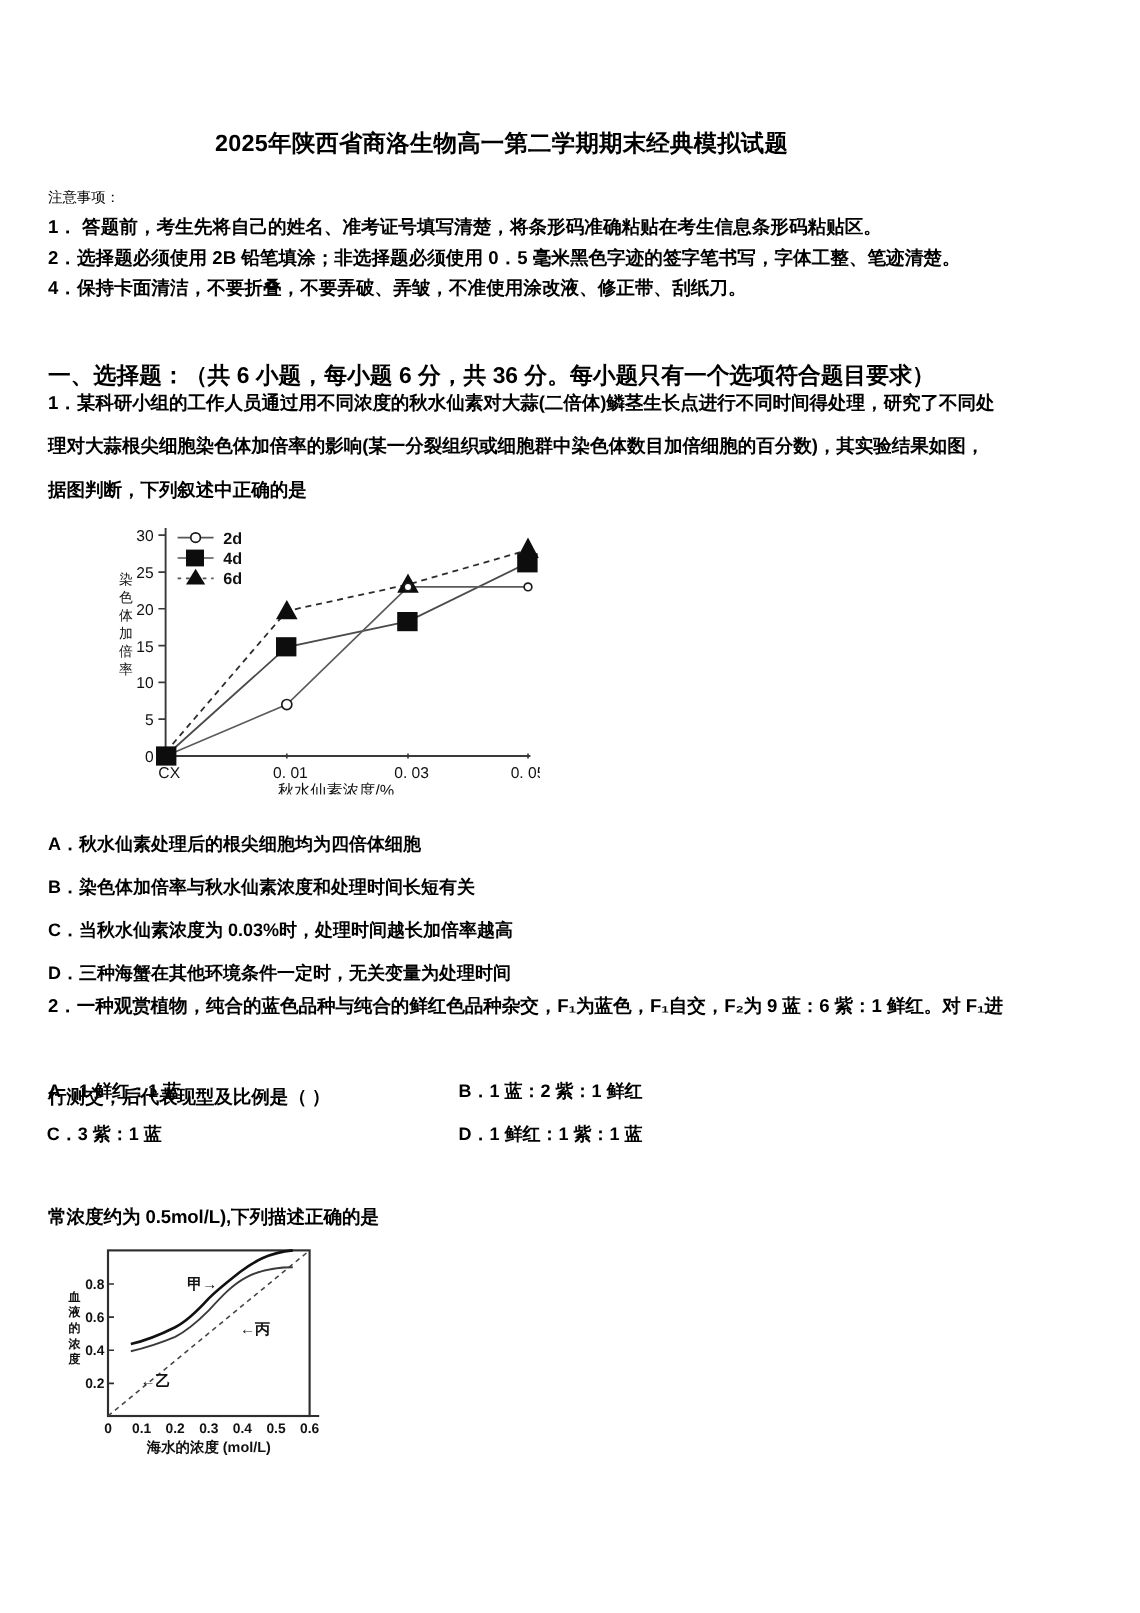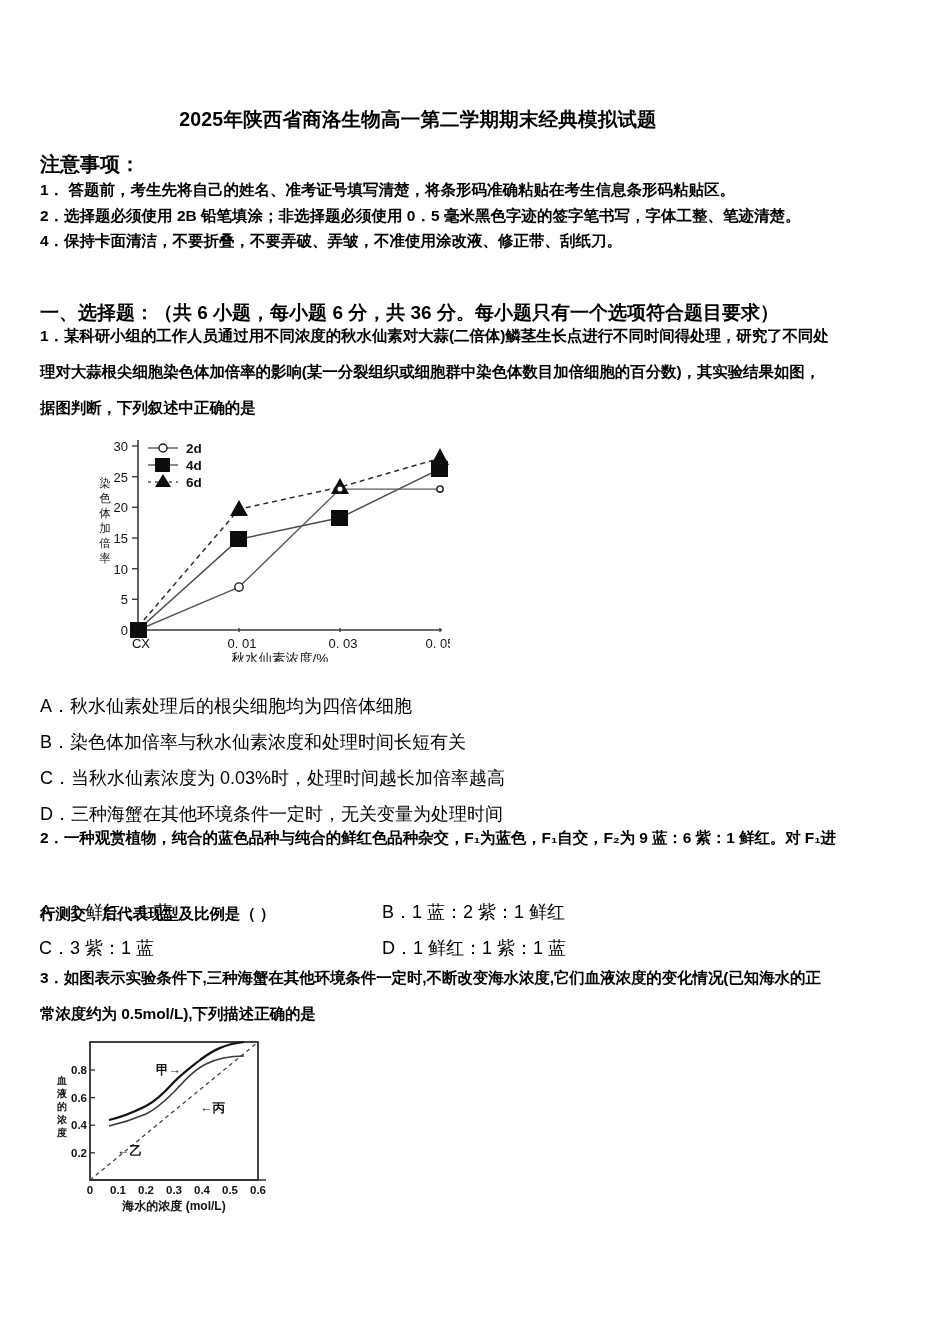--- a/index.html
+++ b/index.html
@@ -31,22 +31,22 @@
     font-weight: bold;
     letter-spacing: 0.2px;
   }
   .notice-block {
     position: absolute;
     left: 40px;
     top: 152px;
     width: 880px;
   }
   .notice-head {
-    font-size: 20px;
-    font-weight: bold;
+    font-size: 12px;
+    font-weight: normal;
     font-family: "Liberation Sans", "DejaVu Sans", sans-serif;
     line-height: 25px;
   }
   .notice-line {
     font-size: 15.5px;
     font-weight: bold;
     font-family: "Liberation Sans", "DejaVu Sans", sans-serif;
     line-height: 25.5px;
     white-space: nowrap;
   }
@@ -63,23 +63,23 @@
     position: absolute;
     left: 40px;
     font-size: 15.5px;
     font-family: "Liberation Sans", "DejaVu Sans", sans-serif;
     font-weight: bold;
     white-space: nowrap;
     letter-spacing: -0.1px;
   }
   .opt {
     position: absolute;
-    font-size: 18px;
-    font-family: "Liberation Sans", "DejaVu Sans", sans-serif;
-    font-weight: normal;
+    font-size: 15px;
+    font-family: "Liberation Sans", "DejaVu Sans", sans-serif;
+    font-weight: bold;
     white-space: nowrap;
   }
 
   
   #chart1 {
     position: absolute;
     left: 50px;
     top: 432px;
     width: 400px;
     height: 230px;
@@ -208,21 +208,20 @@
   <div class="opt" style="left:40px; top:802px;">D．三种海蟹在其他环境条件一定时，无关变量为处理时间</div>
 
   <div class="qline" style="top:828px;">2．一种观赏植物，纯合的蓝色品种与纯合的鲜红色品种杂交，F₁为蓝色，F₁自交，F₂为 9 蓝：6 紫：1 鲜红。对 F₁进</div>
   <div class="qline" style="top:904px;">行测交，后代表现型及比例是（ ）</div>
 
   <div class="opt" style="left:40px;  top:900px;">A．1 鲜红：1 蓝</div>
   <div class="opt" style="left:382px; top:900px;">B．1 蓝：2 紫：1 鲜红</div>
   <div class="opt" style="left:39px;  top:936px;">C．3 紫：1 蓝</div>
   <div class="opt" style="left:382px; top:936px;">D．1 鲜红：1 紫：1 蓝</div>
 
-  <div class="qline" style="top:968px;">3．如图表示实验条件下,三种海蟹在其他环境条件一定时,不断改变海水浓度,它们血液浓度的变化情况(已知海水的正</div>
   <div class="qline" style="top:1004px;">常浓度约为 0.5mol/L),下列描述正确的是</div>
 
   <div id="chart2">
     <svg width="230" height="200" viewBox="0 0 230 200">
 
       <rect x="38" y="4" width="168" height="138" fill="none" stroke="#2e2e2e" stroke-width="1.8"></rect>
 
       <g stroke="#2e2e2e" stroke-width="1.3">
         <line x1="38" y1="32" x2="43" y2="32"></line>
         <line x1="38" y1="59.6" x2="43" y2="59.6"></line>

